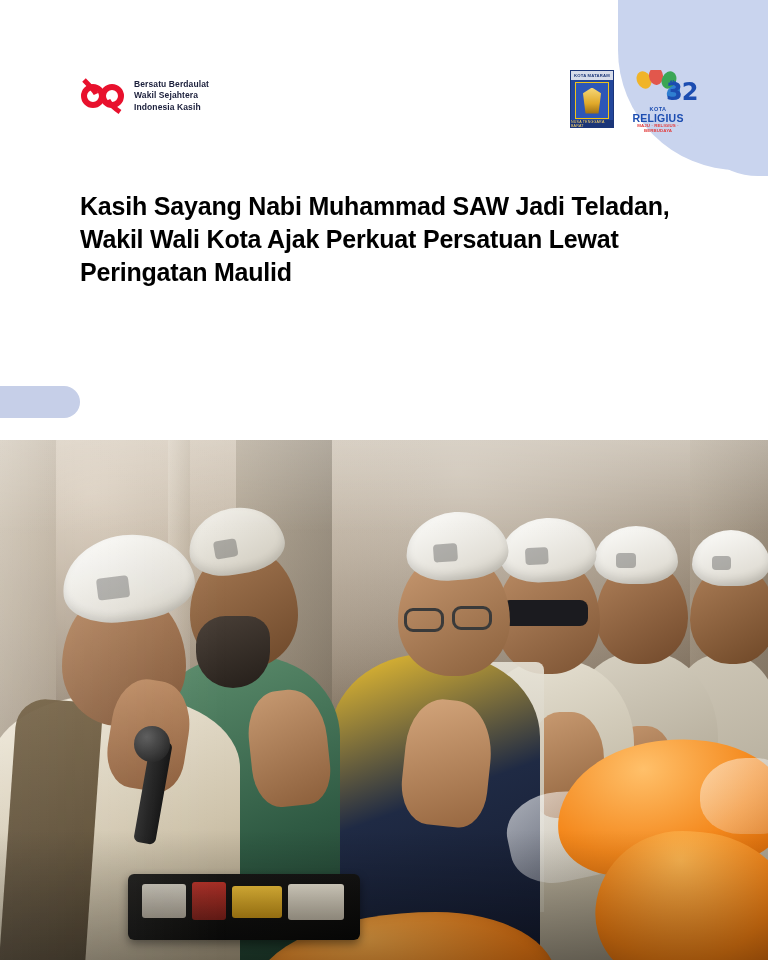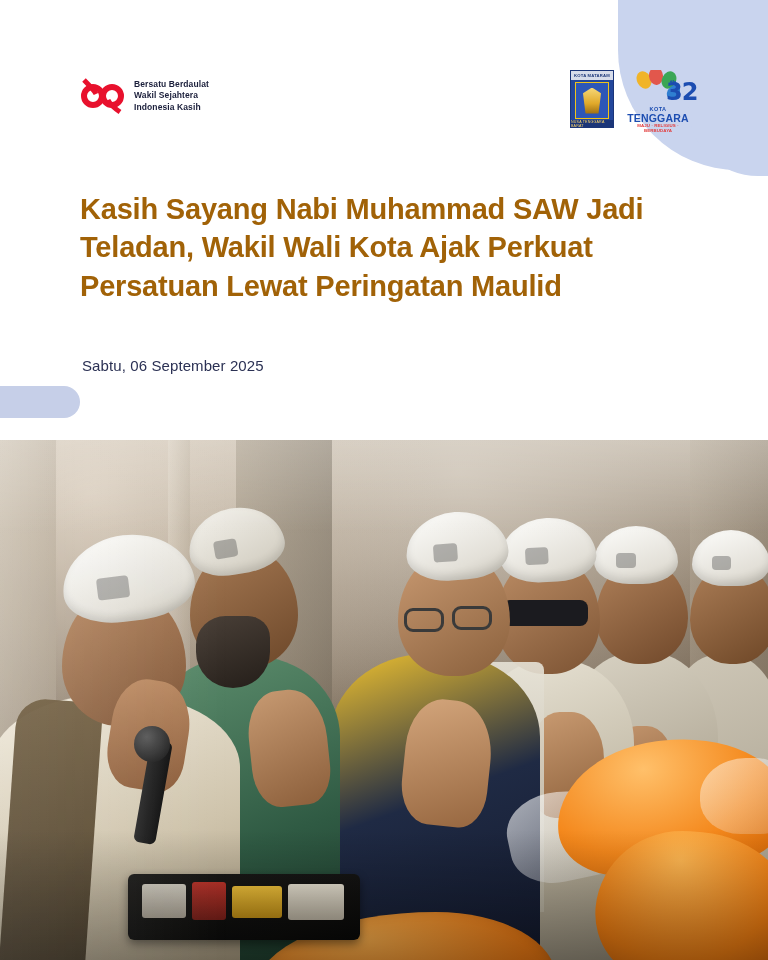--- a/index.html
+++ b/index.html
@@ -126,22 +126,22 @@
   .mataram .tag {
     position:absolute; top: 53px; left:0; right:0;
     text-align:center; font-size: 4.4px; font-weight: bold; color:#e23b3b;
     letter-spacing: .1px;
   }
 
   
   .headline {
     position: absolute;
     left: 80px; top: 190px; width: 620px;
-    font-size: 29px; line-height: 1.32;
-    font-weight: bold; color: #a16207;
+    font-size: 25px; line-height: 1.32;
+    font-weight: bold; color: #000000;
     letter-spacing: -0.2px;
   }
   .dateline {
     position: absolute;
     left: 82px; top: 357px;
     font-size: 15px; color: #2b3154;
     letter-spacing: .1px;
   }
 
   
@@ -327,29 +327,28 @@
           <g>
             <ellipse cx="8" cy="10" rx="7" ry="9" fill="#f0b429" transform="rotate(-28 8 10)"></ellipse>
             <ellipse cx="20" cy="6" rx="7" ry="9" fill="#e2574c" transform="rotate(-6 20 6)"></ellipse>
             <ellipse cx="33" cy="10" rx="7" ry="9" fill="#3aa655" transform="rotate(26 33 10)"></ellipse>
             <ellipse cx="38" cy="22" rx="6" ry="8" fill="#2f7fd1" transform="rotate(48 38 22)"></ellipse>
           </g>
         </svg>
         <div class="num">32</div>
         <div class="th">th</div>
         <div class="kota">KOTA</div>
-        <div class="name">TENGGARA</div>
+        <div class="name">RELIGIUS</div>
         <div class="tag">MAJU · RELIGIUS · BERBUDAYA</div>
       </div>
 
     </div>
   </div>
 
   <h1 class="headline">Kasih Sayang Nabi Muhammad SAW Jadi Teladan, Wakil Wali Kota Ajak Perkuat Persatuan Lewat Peringatan Maulid</h1>
-  <div class="dateline">Sabtu, 06 September 2025</div>
 
   <div class="photo">
     <div class="bg"></div>
     <div class="panel p1"></div>
     <div class="panel p2"></div>
     <div class="panel p3"></div>
     <div class="panel p4"></div>
 
     <div class="fig robe f6-robe"></div>
     <div class="fig head f6-head"></div>

